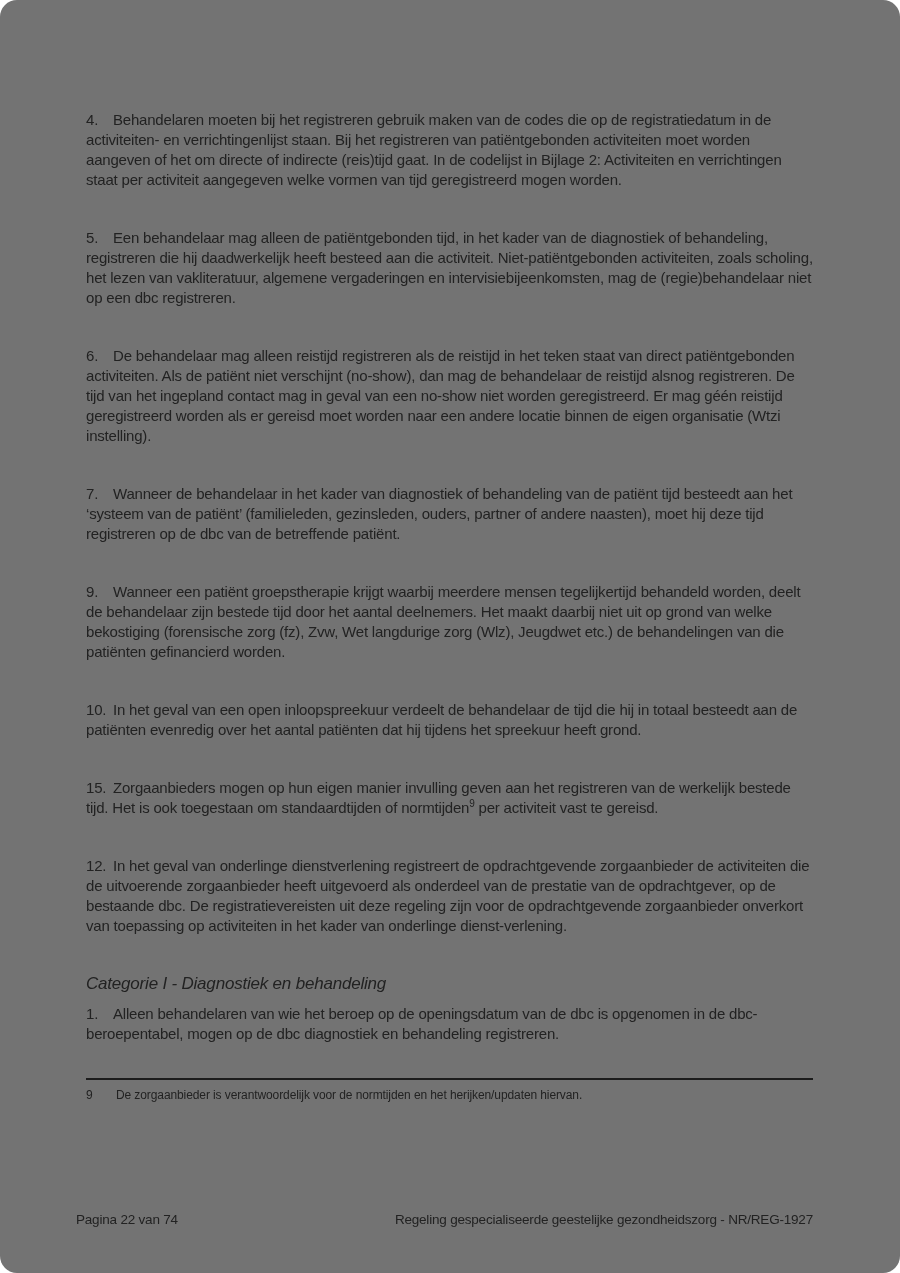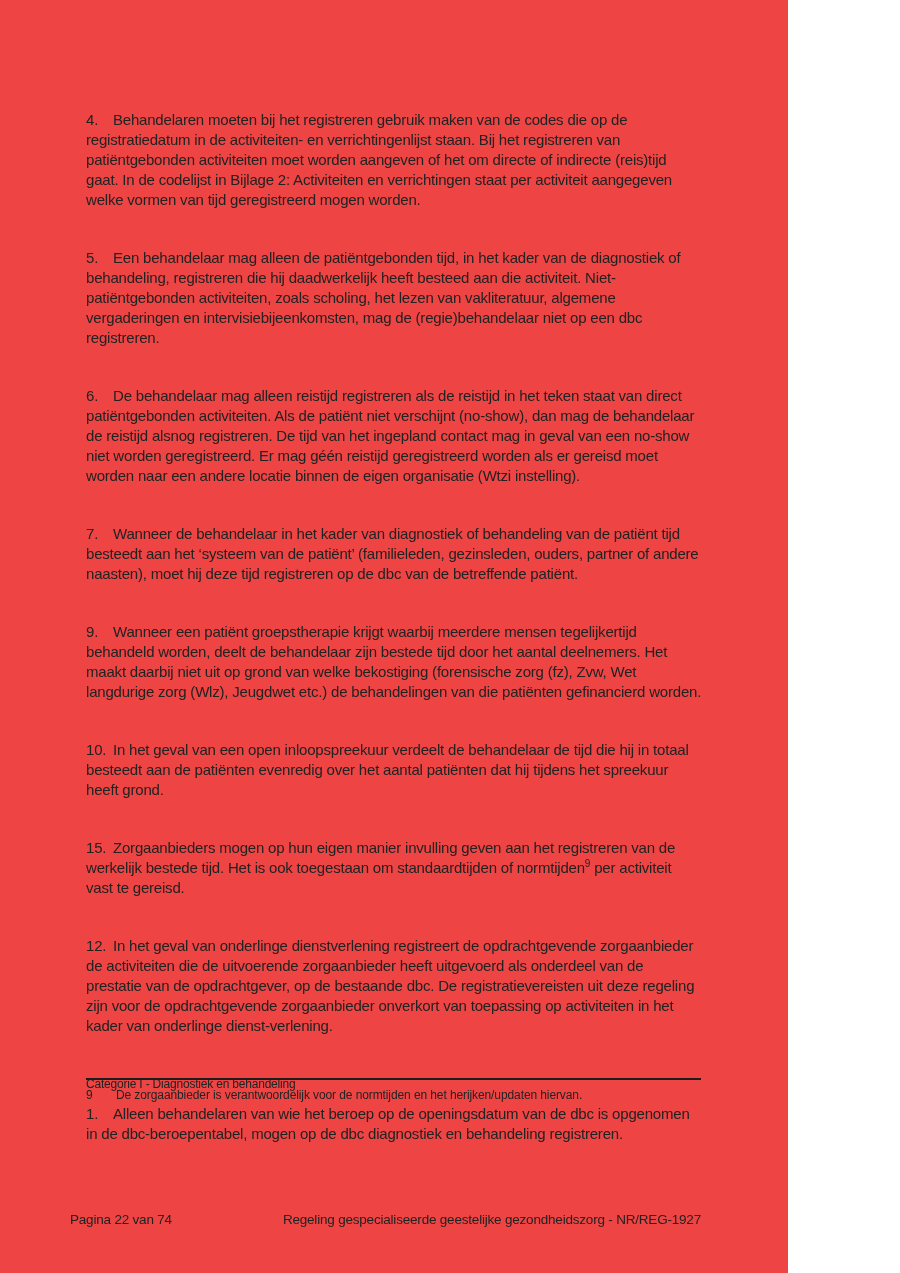--- a/index.html
+++ b/index.html
@@ -2,26 +2,27 @@
 <html><head>
 <meta charset="utf-8">
 <style>
   html, body {
     margin: 0;
     padding: 0;
     background: #ffffff;
   }
   .page {
     position: relative;
-    width: 788px;
+    width: 900px;
     height: 1273px;
-    background: #ef4444;
+    background: #737373;
     color: #222222;
     font-family: "Liberation Sans", sans-serif;
     overflow: hidden;
+    border-radius: 17px;
   }
   .content {
     position: absolute;
     left: 86px;
     right: 86px;
     top: 110px;
   }
   .para {
     margin: 0 0 38px 0;
     font-size: 15px;
@@ -33,22 +34,23 @@
     display: inline-block;
     min-width: 27px;
   }
   .para sup {
     font-size: 10px;
     line-height: 0;
     vertical-align: super;
   }
   .category-heading {
     margin: 0 0 10px 0;
-    font-size: 12px;
+    font-size: 17px;
     line-height: 20px;
+    font-style: italic;
     letter-spacing: -0.2px;
   }
   .footnote-area {
     position: absolute;
     left: 86px;
     right: 87px;
     top: 1078px;
   }
   .footnote-rule {
     height: 2px;
@@ -59,21 +61,21 @@
     font-size: 12px;
     line-height: 16px;
     letter-spacing: -0.1px;
   }
   .fn-num {
     display: inline-block;
     min-width: 30px;
   }
   .page-footer {
     position: absolute;
-    left: 70px;
+    left: 76px;
     right: 87px;
     top: 1211px;
     display: flex;
     justify-content: space-between;
     font-size: 13.5px;
     line-height: 18px;
     letter-spacing: -0.2px;
   }
 </style>
 </head>

